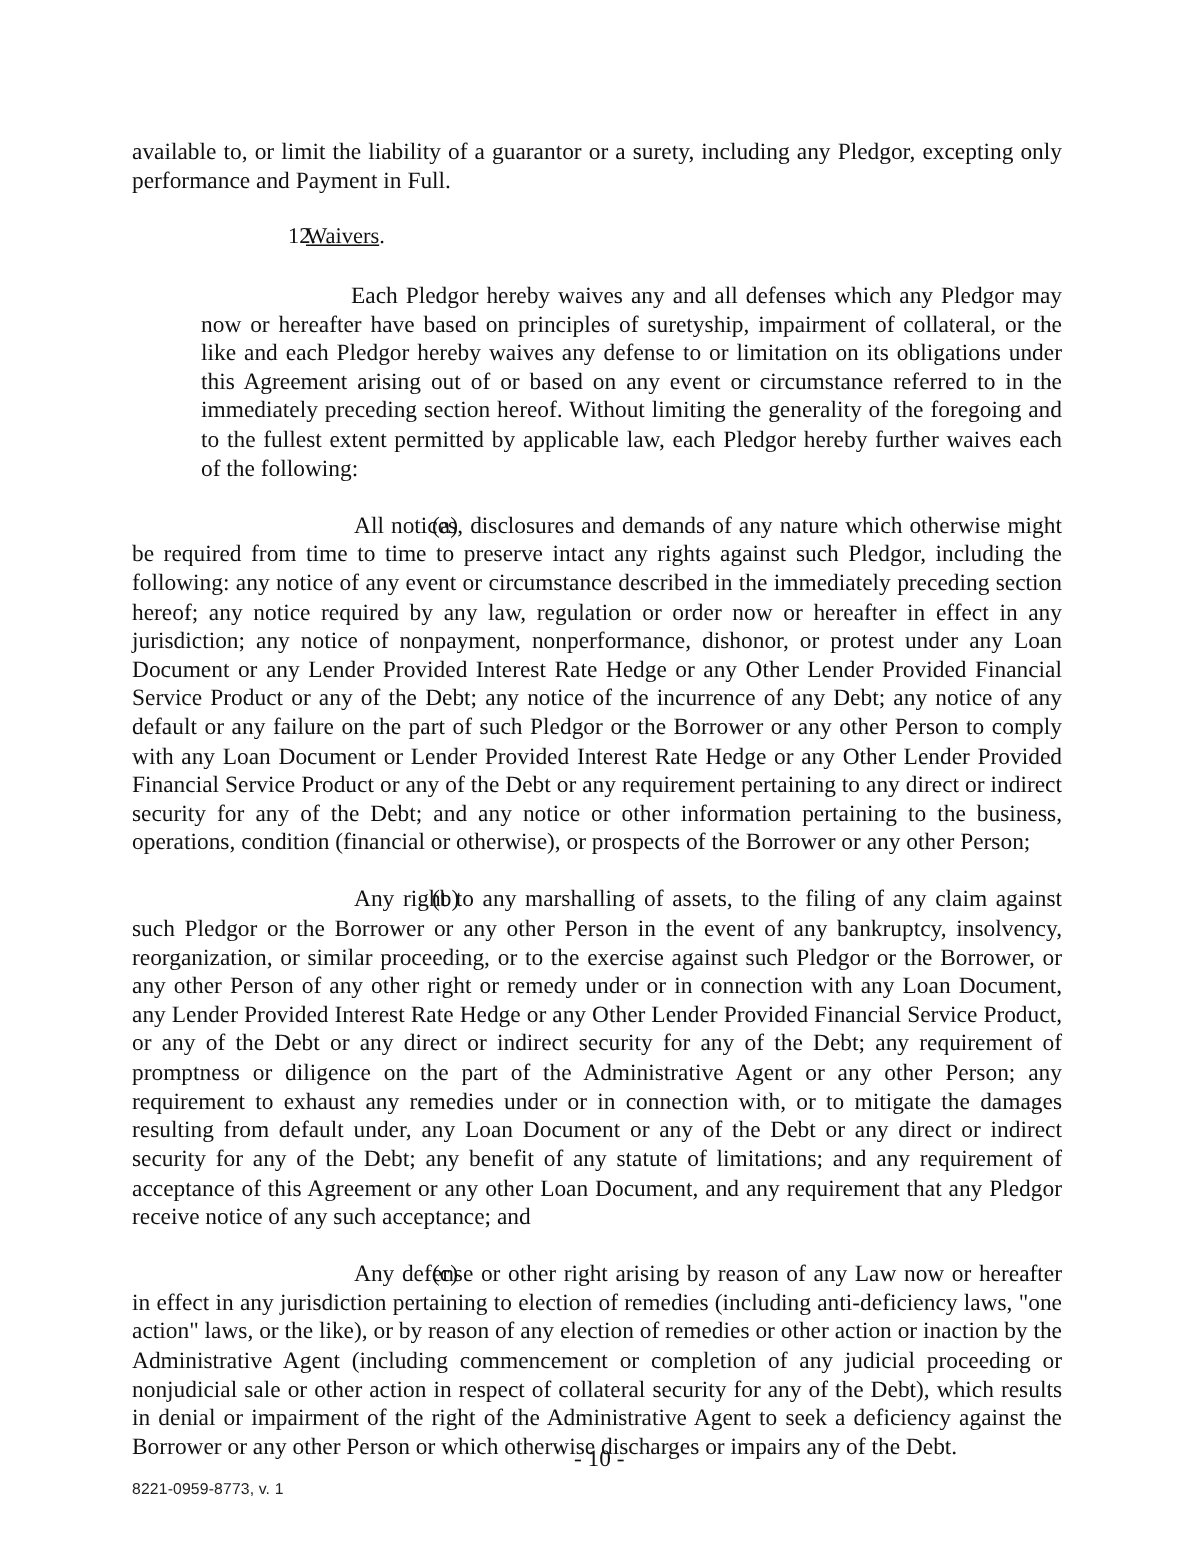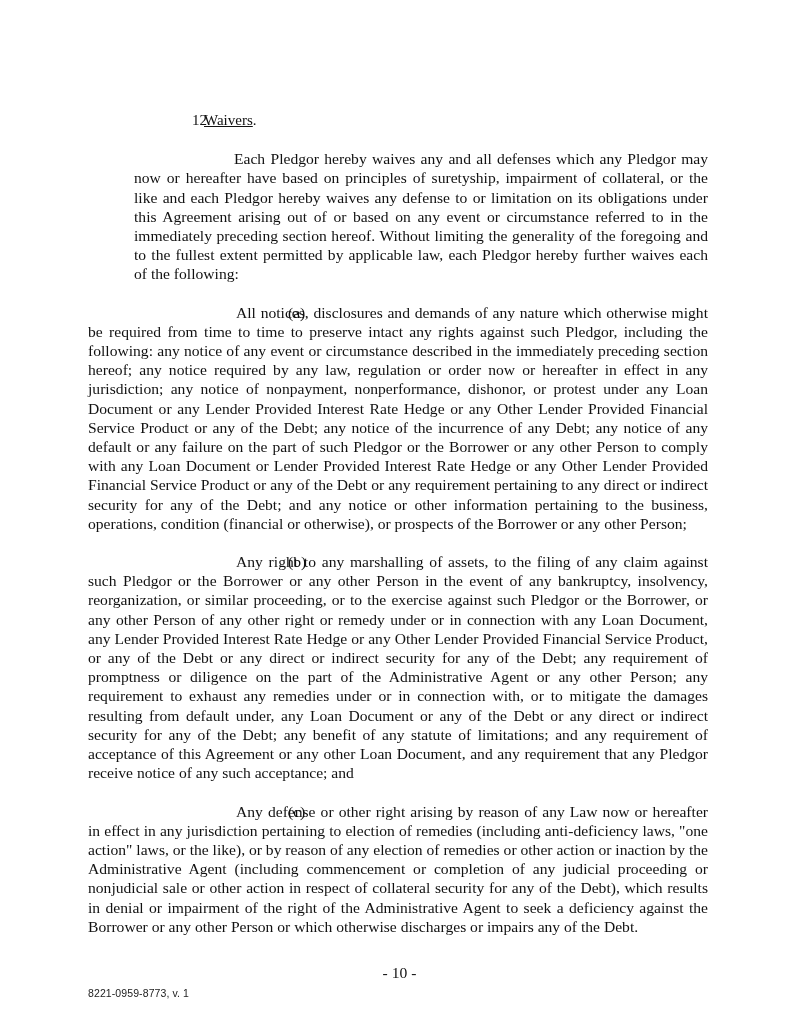--- a/index.html
+++ b/index.html
@@ -103,20 +103,21 @@
     letter-spacing: 0.1px;
   }
 </style>
 </head>
 <body>
 
 <div class="page">
 
   <div class="content">
 
+    <p class="para-flow">available to, or limit the liability of a guarantor or a surety, including any Pledgor, excepting only performance and Payment in Full.</p>
 
     <div class="gap-sm"></div>
 
     <p class="section-heading"><span class="section-number">12.</span><span class="section-title">Waivers</span><span>.</span></p>
 
     <div class="gap-md"></div>
 
     <p class="para-indent">Each Pledgor hereby waives any and all defenses which any Pledgor may now or hereafter have based on principles of suretyship, impairment of collateral, or the like and each Pledgor hereby waives any defense to or limitation on its obligations under this Agreement arising out of or based on any event or circumstance referred to in the immediately preceding section hereof.  Without limiting the generality of the foregoing and to the fullest extent permitted by applicable law, each Pledgor hereby further waives each of the following:</p>
 
     <div class="gap-md"></div>

